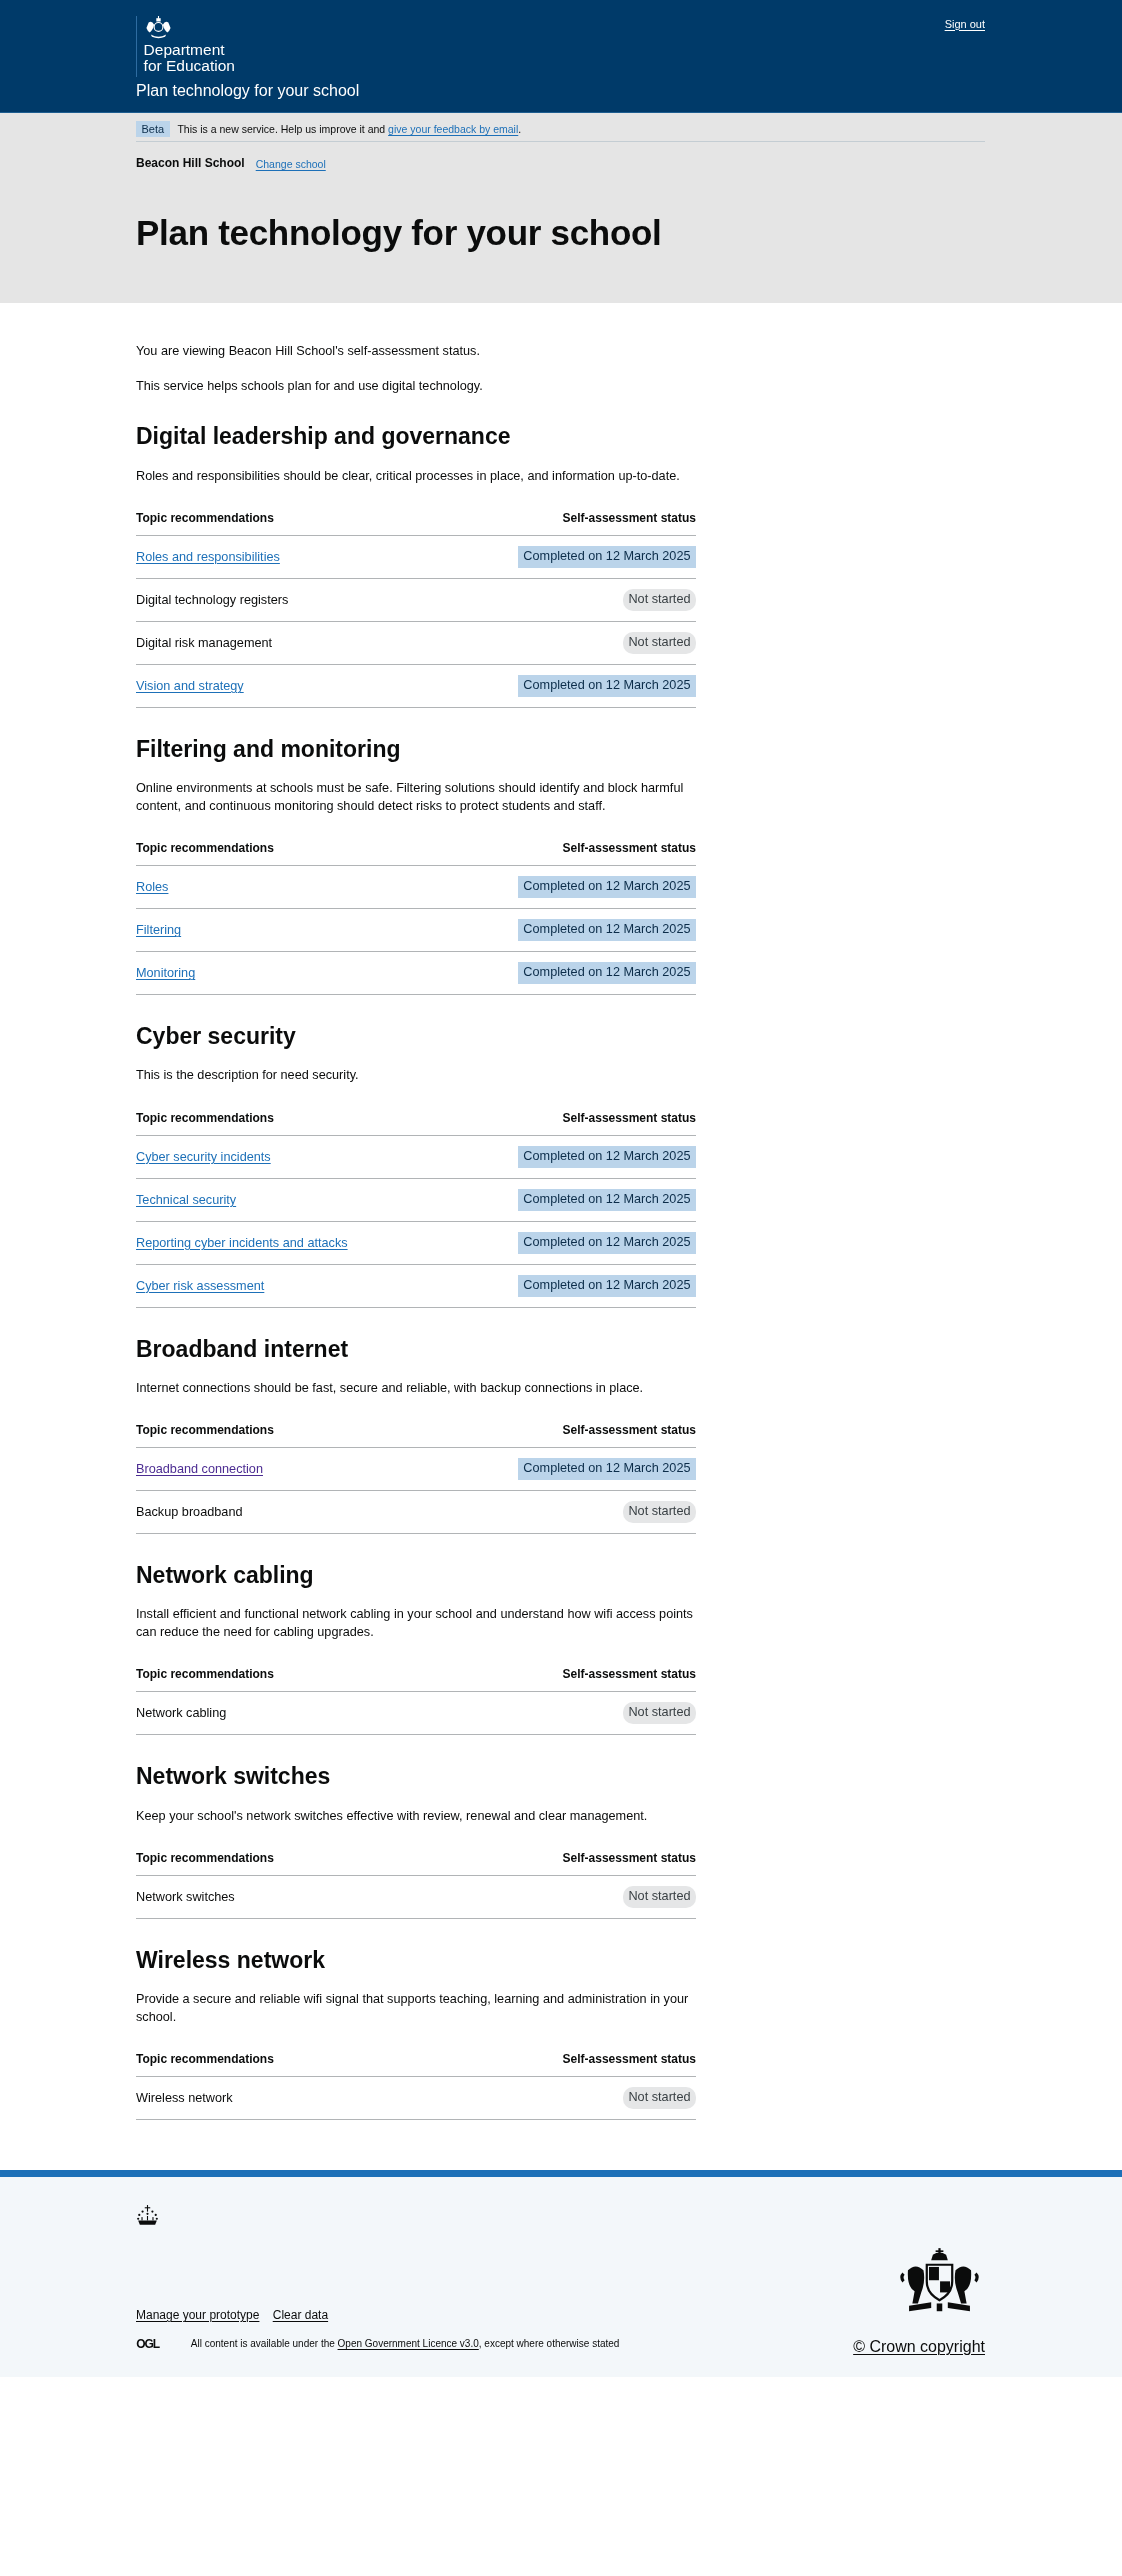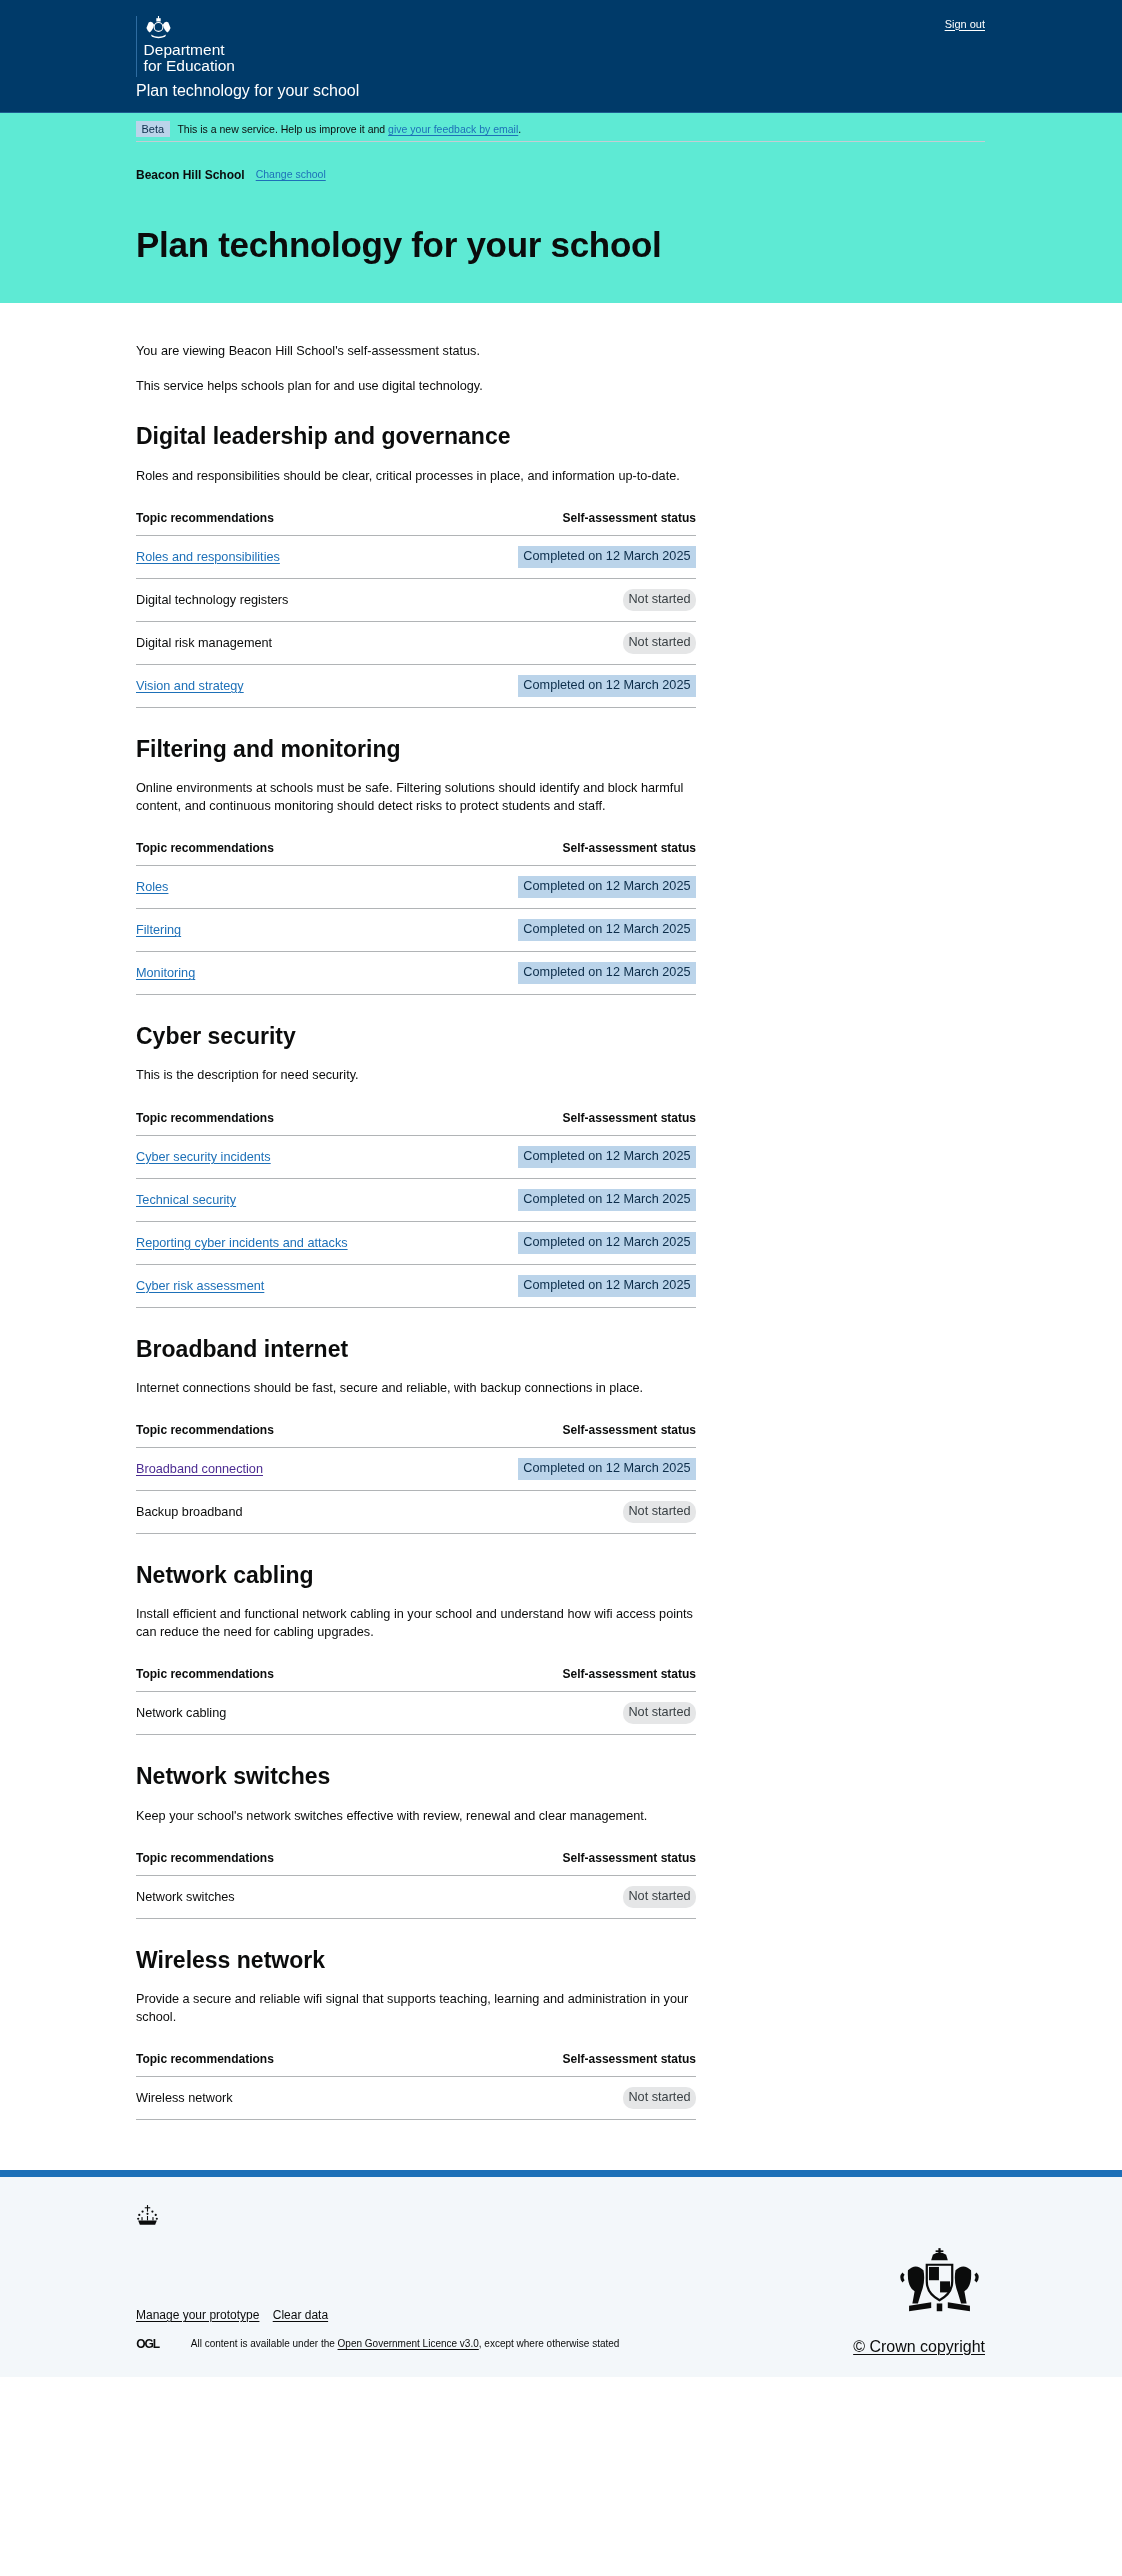--- a/index.html
+++ b/index.html
@@ -11,26 +11,26 @@
   
   .header { background: #003a69; height: 112px; position: relative; }
   .header .container { height: 112px; }
   .logo-block { position: absolute; left: 0; top: 15.5px; border-left: 1.7px solid #2e6ca1; padding-left: 6.6px; height: 61px; }
   .crest { width: 29px; height: 23px; display: block; }
   .dept-name { color: #ffffff; font-size: 15.5px; line-height: 16.6px; margin-top: 3.3px; }
   .service-name { position: absolute; left: 0; top: 81px; color: #ffffff; font-size: 16px; line-height: 20px; text-decoration: none; }
   .sign-out { position: absolute; right: 0; top: 17.7px; color: #ffffff; font-size: 11px; text-decoration-thickness: 0.6px; }
 
   
-  .band { background: #5eead4; height: 191px; border-top: 1.7px solid #1d5d90; }
+  .band { background: #e5e5e5; height: 191px; border-top: 1.7px solid #1d5d90; }
   .phase { display: flex; align-items: center; height: 29px; padding-top: 4.4px; border-bottom: 1.1px solid #c4cdd3; }
   .phase-tag { background: #bbd4ea; color: #0c2d4a; font-size: 11px; padding: 2.2px 5.5px; margin-right: 7.8px; }
   .phase-text { font-size: 10.5px; color: #0b0c0c; }
   .phase-text a { font-size: 10.5px; text-decoration-thickness: 0.6px; }
-  .school-row { display: flex; align-items: flex-start; margin-top: 26px; }
+  .school-row { display: flex; align-items: flex-end; margin-top: 14px; }
   .school-name { font-weight: bold; font-size: 12px; margin-right: 11px; }
   .change-school { font-size: 10.5px; text-decoration-thickness: 0.6px; }
   .page-title { font-weight: bold; font-size: 35px; line-height: 40px; margin-top: 43px; letter-spacing: -0.3px; }
 
   
   .main { width: 560px; padding-top: 40px; }
   .intro p { font-size: 12.7px; line-height: 17.7px; margin-bottom: 17px; }
   .intro a { text-decoration-thickness: 0.6px; }
   .section { margin-top: 28px; }
   .section h2 { font-weight: bold; font-size: 23px; line-height: 26.6px; margin-bottom: 17.7px; }

